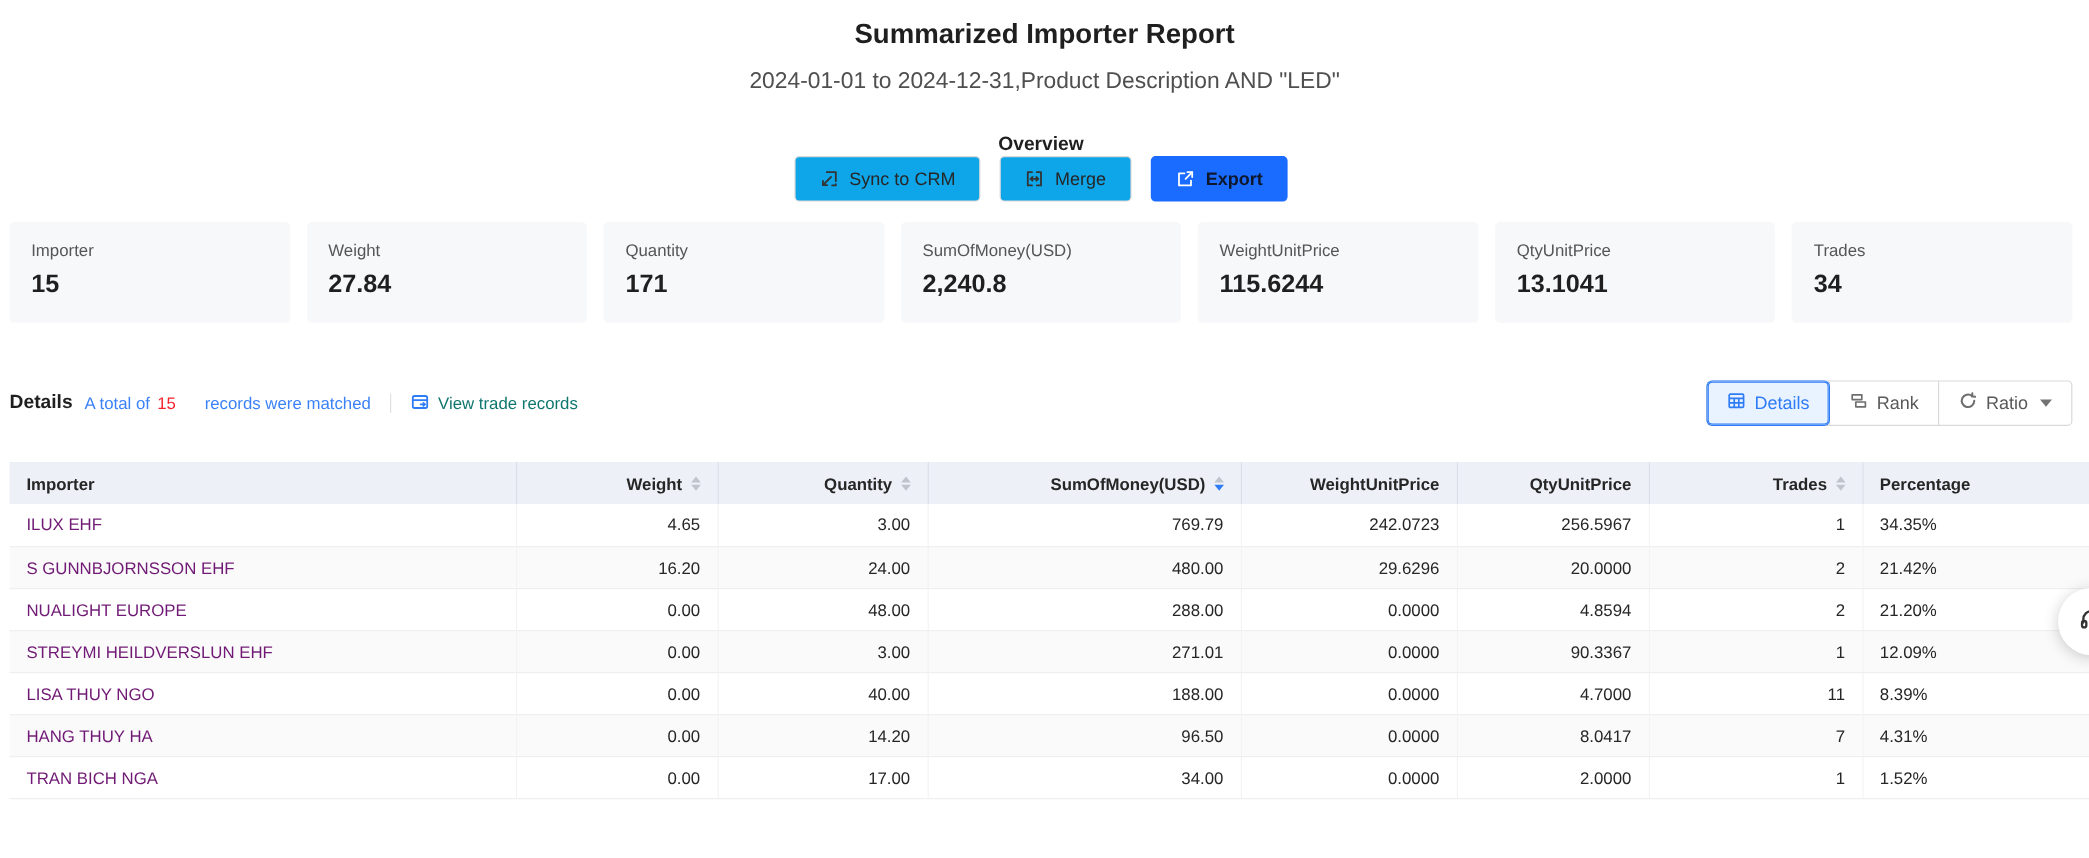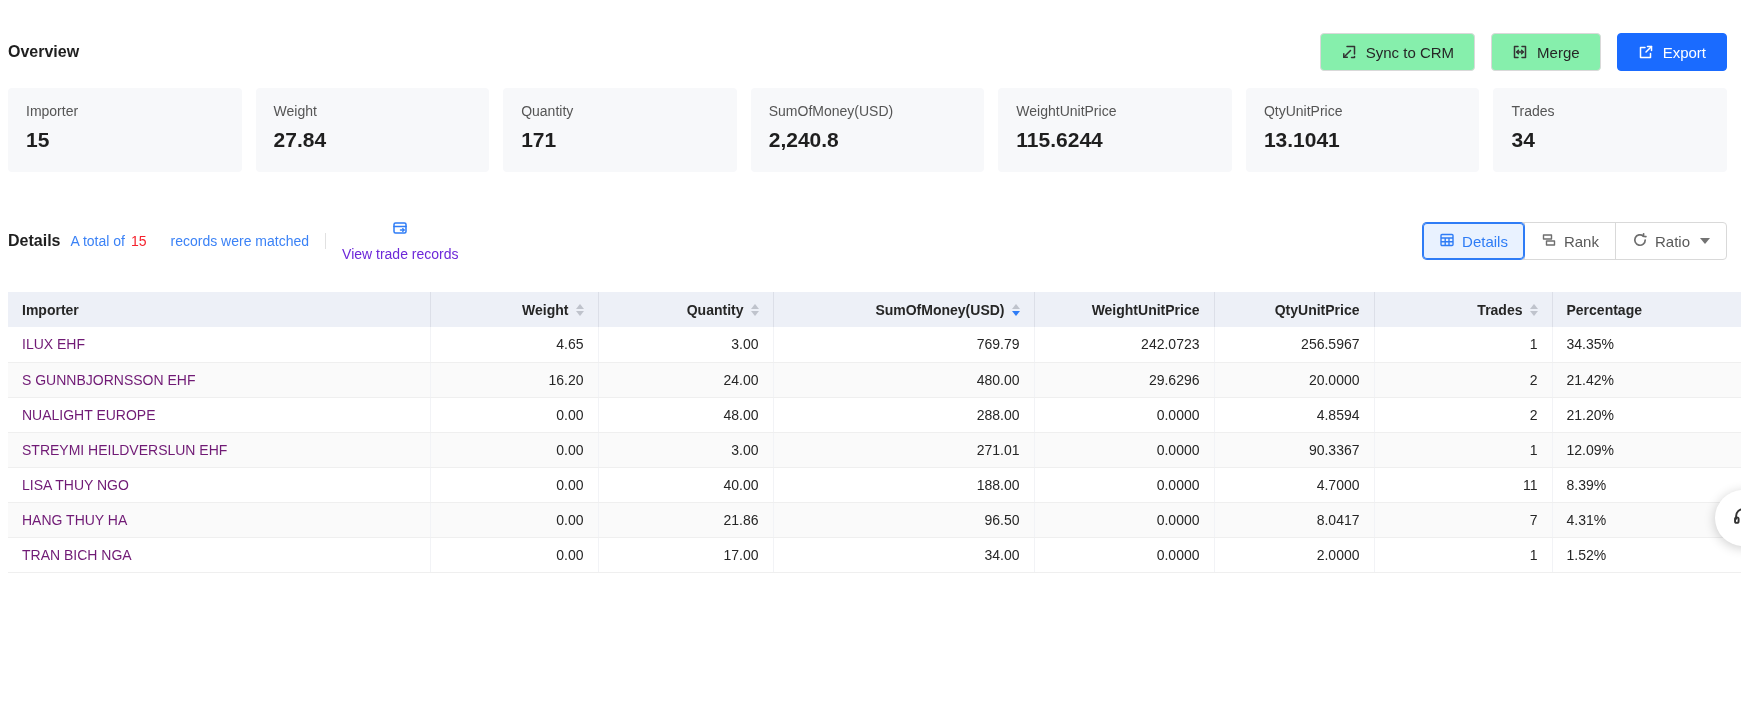--- a/index.html
+++ b/index.html
@@ -9,46 +9,46 @@
     background:#fff; color:#262626;
     font-family:"Liberation Sans", sans-serif;
   }
   
   .report-header { text-align:center; padding-top:15px; }
   .page-title { margin:0; font-size:23px; font-weight:600; color:#1f1f1f; }
   .page-subtitle { margin-top:15px; font-size:19px; color:#4f4f4f; }
 
   
   .overview-bar { display:flex; align-items:center; justify-content:space-between;
-    padding:0 14px 0 8px; margin-top:33px; }
+    padding:0 14px 0 8px; margin-top:33px;flex-direction:column; }
   .section-heading { font-size:16px; font-weight:700; color:#1f1f1f; }
   .btns { display:flex; gap:16px; }
   .btn { display:inline-flex; align-items:center; gap:9px; height:38px; padding:0 20px;
-    background:#86efac; border:1px solid #d9d9d9; border-radius:4px;
+    background:#0ea5e9; border:1px solid #d9d9d9; border-radius:4px;
     font-size:15px; color:#262626; cursor:pointer; font-family:inherit; }
-  .btn.primary { background:#1a6bff; border-color:#1a6bff; color:#ffffff; }
+  .btn.primary { background:#1a6bff; border-color:#1a6bff; color:#0f172a;font-weight:bold; }
   .btn svg { display:block; }
 
   
   .stats-row { display:flex; gap:14px; padding:0 14px 0 8px; margin-top:17px; }
   .stat-card { flex:1; background:#f7f8fa; border-radius:4px; padding:15px 18px 16px; height:84px; }
   .stat-label { font-size:14px; color:#555; }
   .stat-value { margin-top:9px; font-size:21px; font-weight:700; color:#1f1f1f; }
 
   
   .details-bar { display:flex; align-items:center; justify-content:space-between;
     padding:0 14px 0 8px; margin-top:48px; }
   .details-left { display:flex; align-items:center; }
   .details-heading { font-size:16px; font-weight:700; color:#1f1f1f; margin-right:10px; }
   .muted { font-size:14px; color:#3b82f6; }
   .count { font-size:14px; color:#f5222d; margin:0 6px; }
   .muted.suffix { margin-left:18px; }
   .vdivider { width:1px; height:16px; background:#e1e1e1; margin:0 16px; }
   .link { display:inline-flex; align-items:center; gap:7px; font-size:14px;
-    color:#6d28d9; text-decoration:none; cursor:pointer;flex-direction:column; }
+    color:#0f766e; text-decoration:none; cursor:pointer; }
 
   .tab-group { display:flex; align-items:stretch; height:38px; background:#fff;
     border:1px solid #d9d9d9; border-radius:4px; }
   .tab { display:flex; align-items:center; gap:7px; padding:0 16px; font-size:15px;
     color:#595959; cursor:pointer; border-left:1px solid #d9d9d9; }
   .tab:first-child { border-left:none; }
   .tab.active { position:relative; z-index:1; background:#e9f2ff; color:#2e7cf6;
     border-radius:4px; box-shadow:0 0 0 1px #2e7cf6 inset, 0 0 0 1px #2e7cf6; }
   .caret-down { width:0; height:0; border-left:5px solid transparent;
     border-right:5px solid transparent; border-top:6px solid #737373; margin-left:3px; }
@@ -78,20 +78,24 @@
   
   .float-help { position:absolute; top:490px; right:-30px; width:56px; height:56px;
     border-radius:50%; background:#fff; box-shadow:0 2px 12px rgba(0,0,0,.2);
     display:flex; align-items:center; justify-content:center; cursor:pointer; }
 </style>
 </head>
 <body>
 
 <div class="page">
 
+  <header class="report-header">
+    <h1 class="page-title">Summarized Importer Report</h1>
+    <div class="page-subtitle">2024-01-01 to 2024-12-31,Product Description AND "LED"</div>
+  </header>
 
   <div class="overview-bar">
     <div class="section-heading">Overview</div>
     <div class="btns">
       <button class="btn">
         <span>
           <svg width="16" height="16" viewBox="0 0 16 16" fill="none" stroke="#333" stroke-width="1.5" stroke-linecap="round" stroke-linejoin="round">
             <path d="M6 2.5h7.5V10"></path>
               <path d="M13.5 12.5v1h-3"></path>
             <path d="M9.5 6.5 L2.8 13.2"></path>
@@ -291,21 +295,21 @@
             <td class="num">40.00</td>
             <td class="num">188.00</td>
             <td class="num">0.0000</td>
             <td class="num">4.7000</td>
             <td class="num">11</td>
             <td class="left">8.39%</td>
           </tr>
           <tr>
             <td class="left"><a class="importer" href="#">HANG THUY HA</a></td>
             <td class="num">0.00</td>
-            <td class="num">21.86</td>
+            <td class="num">14.20</td>
             <td class="num">96.50</td>
             <td class="num">0.0000</td>
             <td class="num">8.0417</td>
             <td class="num">7</td>
             <td class="left">4.31%</td>
           </tr>
           <tr>
             <td class="left"><a class="importer" href="#">TRAN BICH NGA</a></td>
             <td class="num">0.00</td>
             <td class="num">17.00</td>

